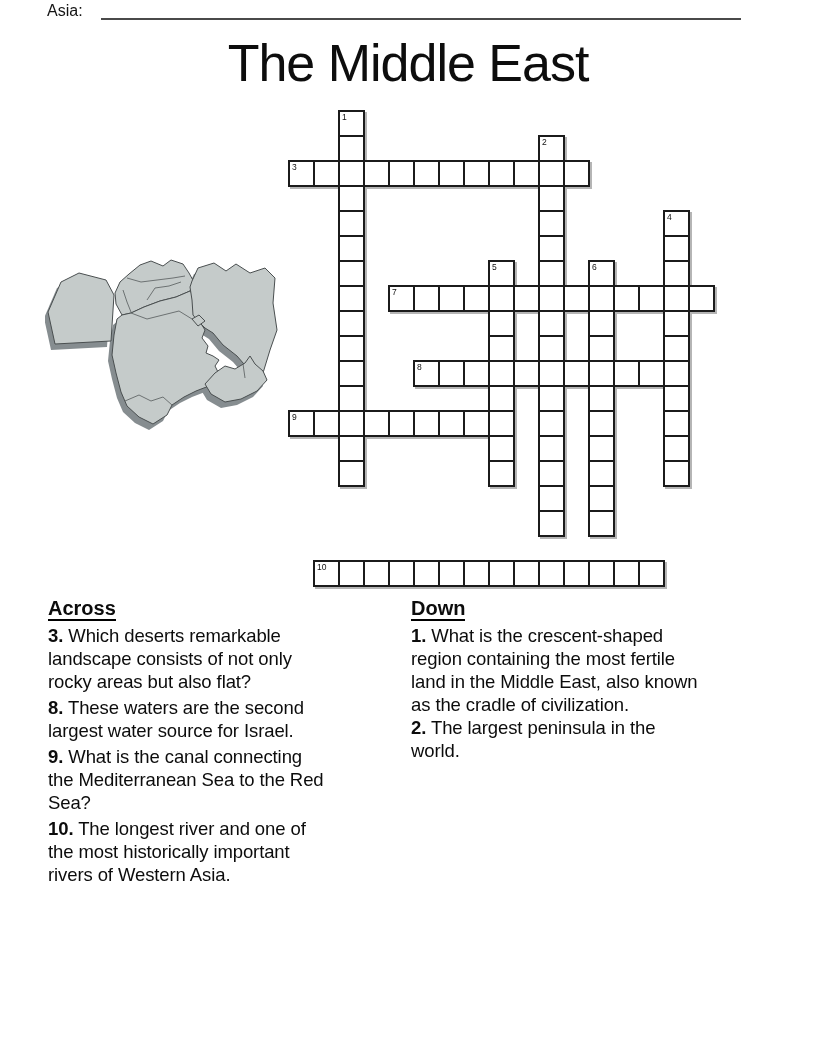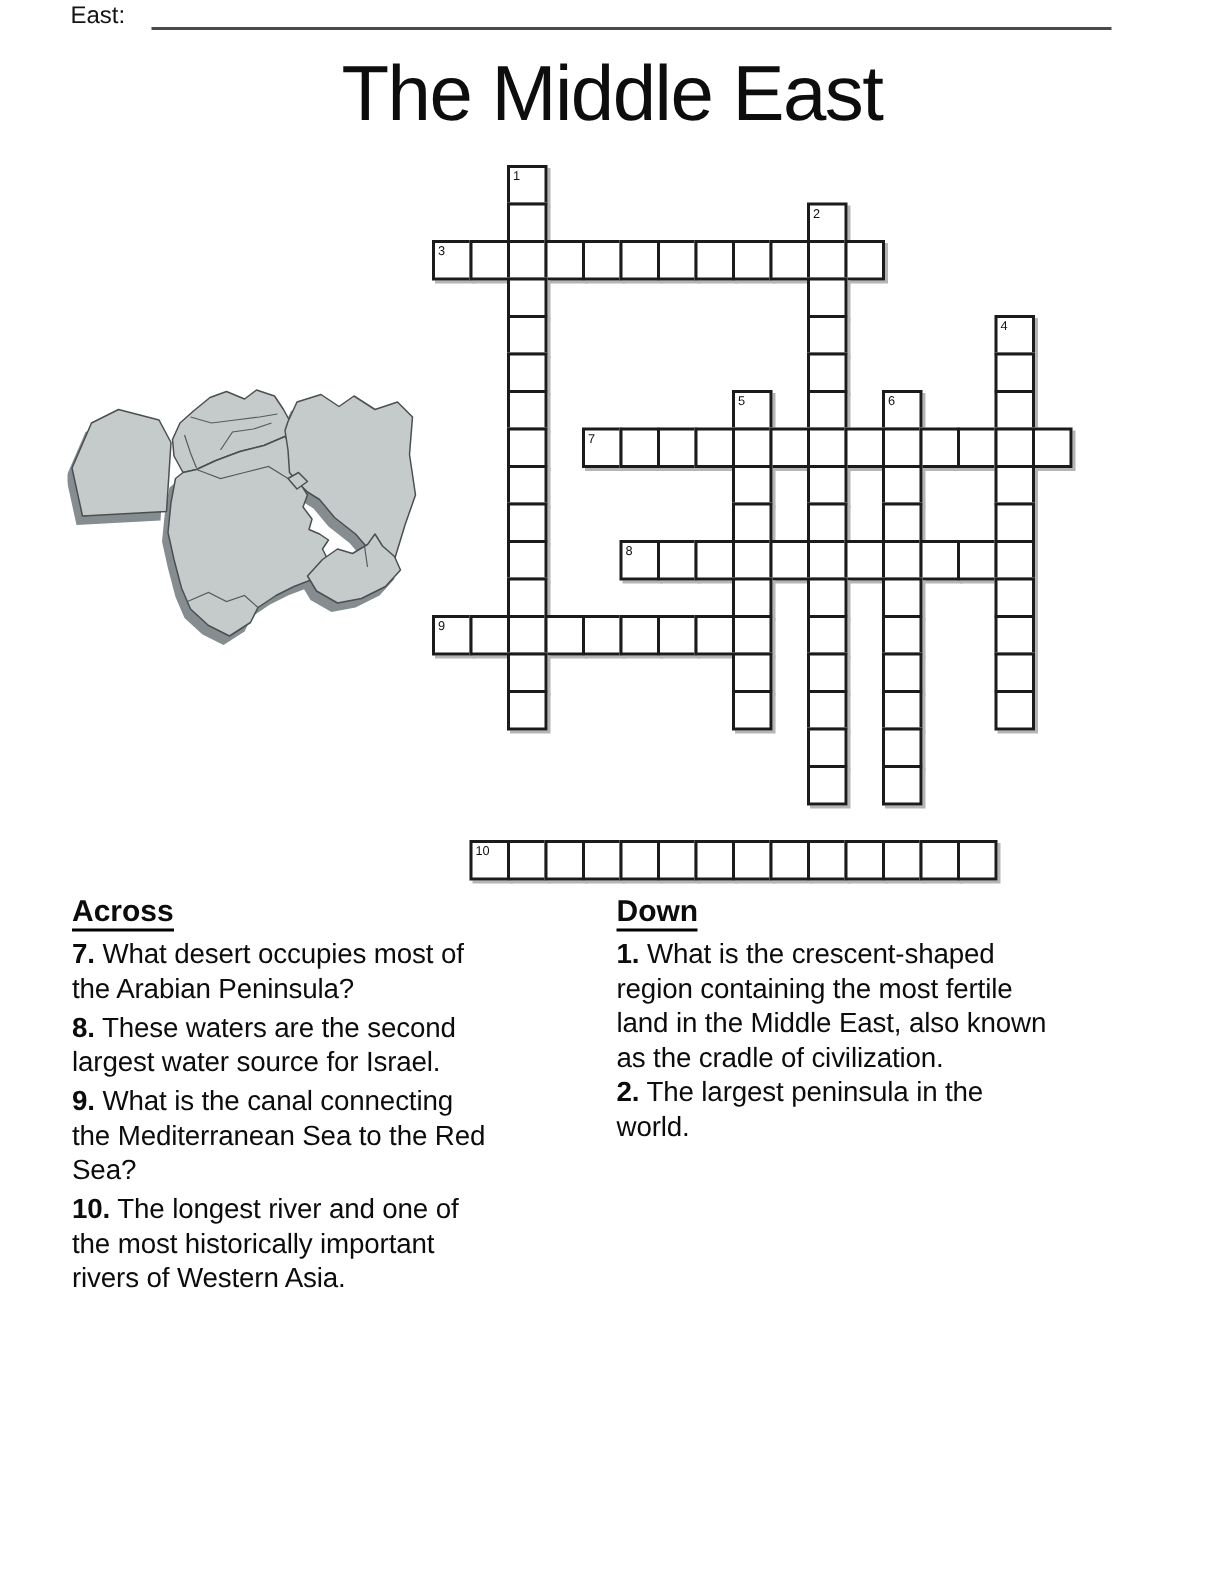--- a/index.html
+++ b/index.html
@@ -25,21 +25,21 @@
     border-bottom:2px solid #000;margin:0 0 3px 0;}
   .clue{font-size:18.5px;line-height:23px;letter-spacing:-0.1px;}
   .across .clue{margin-bottom:3px;}
   .down .clue{margin-bottom:0;}
   .clue .num{font-weight:700;}
   .clue .txt{white-space:pre-line;}
 </style>
 </head>
 <body style="--grid-line: #1b1b1b; --cell-fill: #ffffff; --grid-shadow: #b5b5b5;">
 
-<span class="name-label">East:</span>
+<span class="name-label">Asia:</span>
 <span class="name-line"></span>
 
 <h1 class="title">The Middle East</h1>
 
 <div id="grid">
     <div class="cell" style="left: 338px; top: 110px;">
       <span class="cellnum">1</span>
     </div>
     <div class="cell" style="left: 338px; top: 135px;"></div>
     <div class="cell" style="left: 538px; top: 135px;">
@@ -190,22 +190,23 @@
     <path d="M82,22 L96,26 112,24 128,22 140,20"></path>
     <path d="M78,34 L82,46 86,56"></path>
     <path d="M80,145 L94,139 106,145 118,141 127,149"></path>
     <path d="M198,108 L200,122"></path>
   </g>
 </svg>
 
 <div class="clues-col across">
   <div class="clue-heading">Across</div>
   <div id="across-list">
-      <div class="clue"><span class="num">7.</span> <span class="txt">What desert occupies most of
-the Arabian Peninsula?</span></div>
+      <div class="clue"><span class="num">3.</span> <span class="txt">Which deserts remarkable
+landscape consists of not only
+rocky areas but also flat?</span></div>
       <div class="clue"><span class="num">8.</span> <span class="txt">These waters are the second
 largest water source for Israel.</span></div>
       <div class="clue"><span class="num">9.</span> <span class="txt">What is the canal connecting
 the Mediterranean Sea to the Red
 Sea?</span></div>
       <div class="clue"><span class="num">10.</span> <span class="txt">The longest river and one of
 the most historically important
 rivers of Western Asia.</span></div>
     </div>
 </div>

